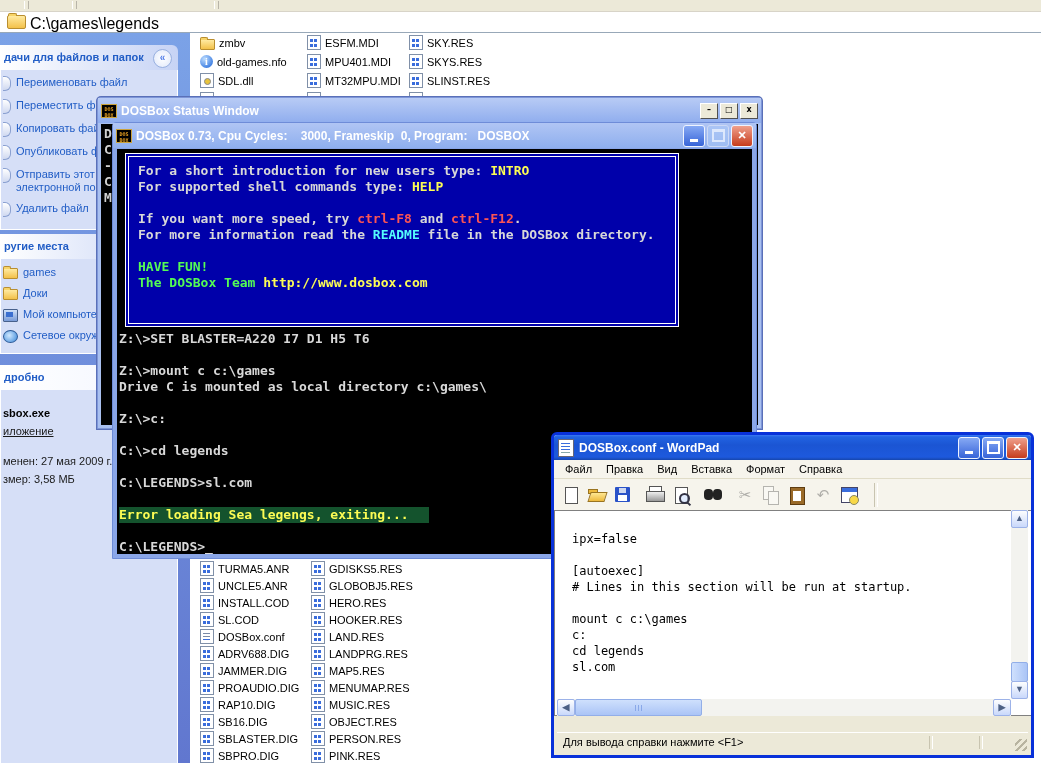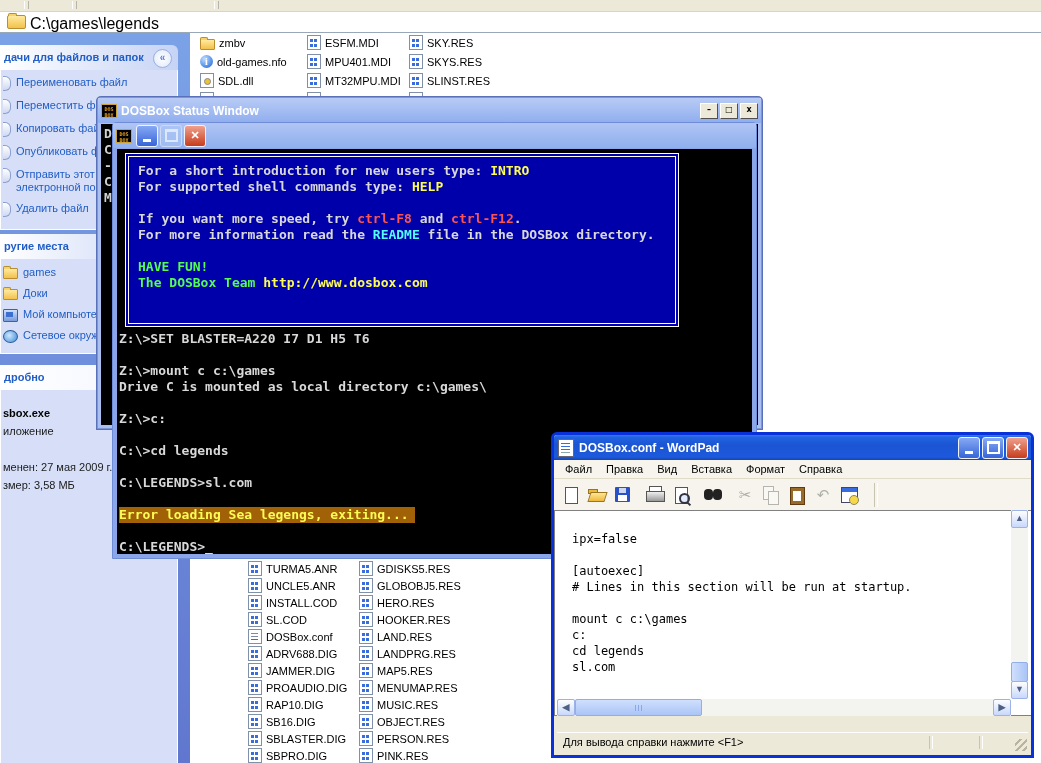--- a/index.html
+++ b/index.html
@@ -50,21 +50,21 @@
      border:1px solid #b98e2f;border-bottom:none;border-radius:2px 2px 0 0;}
   .fico.computer{width:13px;height:11px;margin-top:2px;background:linear-gradient(#cfe0f8,#7a9cd8);border:1px solid #48618c;border-radius:1px;}
   .fico.computer::after{content:"";position:absolute;left:2px;top:2px;width:7px;height:5px;background:#3b6fd0;}
   .fico.network{width:13px;height:11px;margin-top:2px;background:radial-gradient(circle at 40% 40%,#cfe8ff,#3a87d8);border:1px solid #2b5a98;border-radius:50%;}
 
   .file-col{position:absolute;}
   .file-row{display:flex;align-items:center;cursor:default;}
   .file-row .fico{margin-right:4px;}
   .file-label{font-size:11px;color:#000;white-space:nowrap;}
   .rows19 .file-row{height:19px;}
-  .rows17 .file-row{height:17px;margin-left:48px;}
+  .rows17 .file-row{height:17px;}
 
   
   .win{position:absolute;border-radius:4px 4px 0 0;}
   .titlebar{height:25px;display:flex;align-items:center;color:#fff;font-weight:bold;font-size:12px;white-space:pre;}
   .title-text{flex:1;overflow:hidden;white-space:pre;}
   .winbtns{display:flex;gap:2px;margin-right:3px;}
 
   
   #status-win{left:97px;top:97px;width:663px;height:330px;background:#a9c0f0;
      border:1px solid #7e96d8;box-shadow:0 0 0 1px #5a70b8;z-index:10;}
@@ -79,21 +79,21 @@
      border:1px solid #6e8cd8;z-index:20;}
   #dosbox-win .titlebar{background:linear-gradient(#b0c5f4,#8fafee);height:25px;padding-left:3px;}
   #dos-client{position:absolute;left:4px;top:26px;right:4px;bottom:4px;background:#000;overflow:hidden;
      font:bold 13px "DejaVu Sans Mono",monospace;line-height:16px;color:#d8d8d8;}
   #dos-intro-box{position:absolute;left:8px;top:4px;width:554px;height:174px;background:#0000aa;
      border:4px double #ffffff;box-sizing:border-box;padding:6px 0 0 9px;}
   #dos-intro-box .iline{white-space:pre;}
   #dos-lines{position:absolute;left:2px;top:182px;white-space:pre;}
   .sw{color:#d8d8d8;} .sy{color:#fcfc54;} .sr{color:#fc5454;} .sc{color:#54fcfc;} .sg{color:#54fc54;}
   .cline{white-space:pre;min-height:16px;}
-  .cline.err{display:inline-block;background:#a16207;color:#fcfc54;padding-right:6px;}
+  .cline.err{display:inline-block;background:#14532d;color:#fcfc54;padding-right:20px;}
 
   
   .xpbtn{width:20px;height:20px;border-radius:3px;border:1px solid #eef3ff;color:#fff;
      display:flex;align-items:center;justify-content:center;font:bold 11px "Liberation Sans",sans-serif;}
   .xpbtn.min{background:linear-gradient(#86a9f4,#3764d8);}
   .xpbtn.max{background:linear-gradient(#86a9f4,#3764d8);}
   .xpbtn.max.dis{background:rgba(170,198,245,.55);border-color:#cdd9f5;color:#e8eefc;}
   .xpbtn.close{background:linear-gradient(#f0a08c,#c63c1c);}
   .glyph-min{width:8px;height:3px;background:#fff;margin-top:9px;}
   .glyph-max{width:9px;height:8px;border:2px solid #fff;border-top-width:3px;}
@@ -234,21 +234,21 @@
         </div>
       </div>
   </div>
 
   <div class="panel" style="top:332px">
     <div class="panel-header" style="background:linear-gradient(90deg,#ffffff,#f0f4ff)">
       <span>дробно</span>
     </div>
     <div class="panel-body" id="details-body" style="min-height:382px;padding-top:16px">
         <div class="detail-line b">sbox.exe</div>
-        <div class="detail-line" style="margin-bottom: 22px;">иложение</div>
+        <div class="detail-line" style="margin-bottom: 16px; text-decoration: underline;">иложение</div>
         <div class="detail-line">менен: 27 мая 2009 г.,</div>
         <div class="detail-line">змер: 3,58 МБ</div>
       </div>
   </div>
 </div>
 
 <div class="abs" id="file-area"></div>
 
 <div class="file-col rows19" id="ftop0" style="left:200px;top:33px;z-index:1">
     <div class="file-row">
@@ -421,20 +421,21 @@
       <div>Co</div>
       <div>--</div>
       <div>CO</div>
       <div>MI</div>
     </div>
 </div>
 
 <div class="win" id="dosbox-win">
   <div class="titlebar">
     <div class="appico-dosbox">DOS<br>BOX</div>
+    <div class="title-text">DOSBox 0.73, Cpu Cycles:    3000, Frameskip  0, Program:   DOSBOX</div>
     <div class="winbtns">
       <div class="xpbtn min"><div class="glyph-min"></div></div>
       <div class="xpbtn max dis"><div class="glyph-max pale"></div></div>
       <div class="xpbtn close">✕</div>
     </div>
   </div>
   <div id="dos-client">
     <div id="dos-intro-box">
         <div class="iline"><span class="sw">For a short introduction for new users type: </span><span class="sy">INTRO</span></div>
         <div class="iline"><span class="sw">For supported shell commands type: </span><span class="sy">HELP</span></div>

